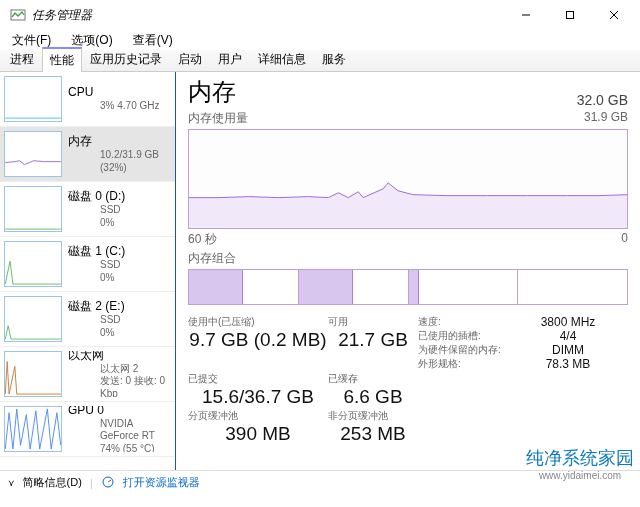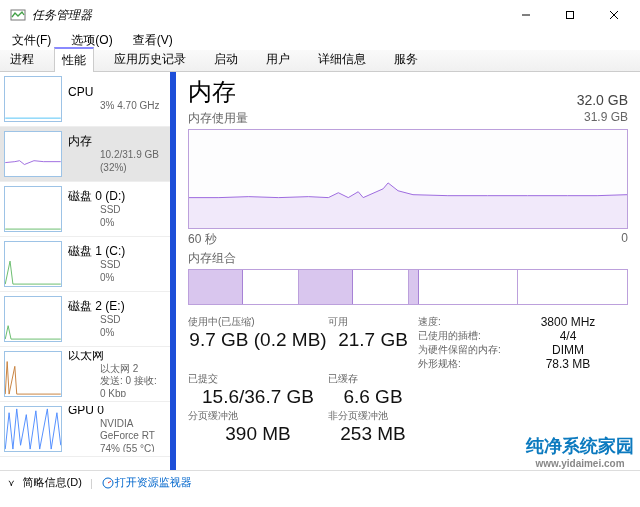--- a/index.html
+++ b/index.html
@@ -5,25 +5,25 @@
 *{box-sizing:border-box;margin:0;padding:0;font-family:"Microsoft YaHei","Segoe UI",sans-serif;}
 body{width:640px;height:507px;background:#fff;overflow:hidden;font-size:11px;color:#000;}
 .titlebar{height:30px;display:flex;align-items:center;padding:0 4px 0 10px;font-style:italic;}
 .titlebar .tb-icon{width:16px;height:16px;margin-right:6px;}
 .titlebar .title{flex:0 0 auto;font-size:12px;}
 .titlebar .spacer{flex:1;}
 .winbtn{width:44px;height:30px;display:flex;align-items:center;justify-content:center;cursor:default;}
 .winbtn svg{width:10px;height:10px;}
 .menubar{height:20px;display:flex;align-items:center;padding:0 6px;gap:8px;}
 .menubar .mitem{padding:2px 6px;font-size:12px;}
-.tabbar{height:22px;display:flex;align-items:flex-end;padding:0 2px;gap:12px;border-bottom:1px solid #ccc;background:linear-gradient(#fafafa,#f0f0f0);}
+.tabbar{height:22px;display:flex;align-items:flex-end;padding:0 2px;gap:0;border-bottom:1px solid #ccc;background:linear-gradient(#fafafa,#f0f0f0);}
 .tabbar .tab{padding:3px 7px;font-size:12px;border:1px solid transparent;border-bottom:none;}
 .tabbar .tab.active{background:#fff;border-color:#ccc;border-top:2px solid #8a8aff;position:relative;top:1px;}
 .content{display:flex;height:398px;}
-.sidebar{width:176px;border-right:6px solid #1d4ed8;overflow:hidden;}
+.sidebar{width:176px;border-right:1px solid #1d4ed8;overflow:hidden;}
 .sitem{display:flex;height:55px;border-bottom:1px solid #eee;padding:4px 6px 4px 4px;gap:6px;}
 .sitem.selected{background:#e5e5e5;}
 .sitem .thumb{width:58px;height:46px;border:1px solid #9dc3e6;background:#fff;flex-shrink:0;}
 .sitem .sinfo{display:flex;flex-direction:column;justify-content:center;line-height:1.25;overflow:hidden;}
 .sitem .sname{font-size:12px;}
 .sitem .sdetail{font-size:10px;color:#666;margin-left:32px;}
 .main{flex:1;padding:4px 12px 4px 12px;overflow:hidden;}
 .mhead{display:flex;justify-content:space-between;align-items:flex-end;}
 .mtitle{font-size:24px;font-weight:300;}
 .mtotal{font-size:14px;color:#444;}
@@ -33,22 +33,22 @@
 .compo .slot{flex:1;border-right:1px solid #bca0dc;position:relative;}
 .compo .slot:last-child{border-right:none;}
 .compo .slot .fill{position:absolute;left:0;top:0;bottom:0;background:#d9c6ee;border-right:1px solid #a782d6;}
 .stats{display:grid;grid-template-columns:140px 90px 105px 90px;margin-top:10px;row-gap:1px;}
 .lbl{font-size:10px;color:#666;}
 .val{font-size:19px;color:#111;text-align:center;}
 .val.sm{font-size:12px;}
 .block{display:flex;flex-direction:column;}
 .statusbar{height:24px;border-top:1px solid #ddd;display:flex;align-items:center;padding:0 8px;gap:8px;font-size:11px;}
 .statusbar .chevron{font-size:9px;}
-.statusbar .link{color:#0066cc;display:flex;align-items:center;gap:0;}
-.watermark{position:absolute;right:6px;bottom:38px;font-size:18px;color:#0c7abf;font-weight:bold;pointer-events:none;}
+.statusbar .link{color:#0066cc;display:flex;gap:8px;}
+.watermark{position:absolute;right:6px;bottom:26px;font-size:18px;color:#0c7abf;font-weight:normal;pointer-events:none;}
 .watermark .url{font-size:10px;color:#888;display:block;text-align:center;}
 svg.poly{position:absolute;inset:0;width:100%;height:100%;}
 .thumb svg{width:100%;height:100%;}
 </style>
 </head>
 <body>
 
 <div class="titlebar">
   <span class="tb-icon">
     <svg viewBox="0 0 16 16">

